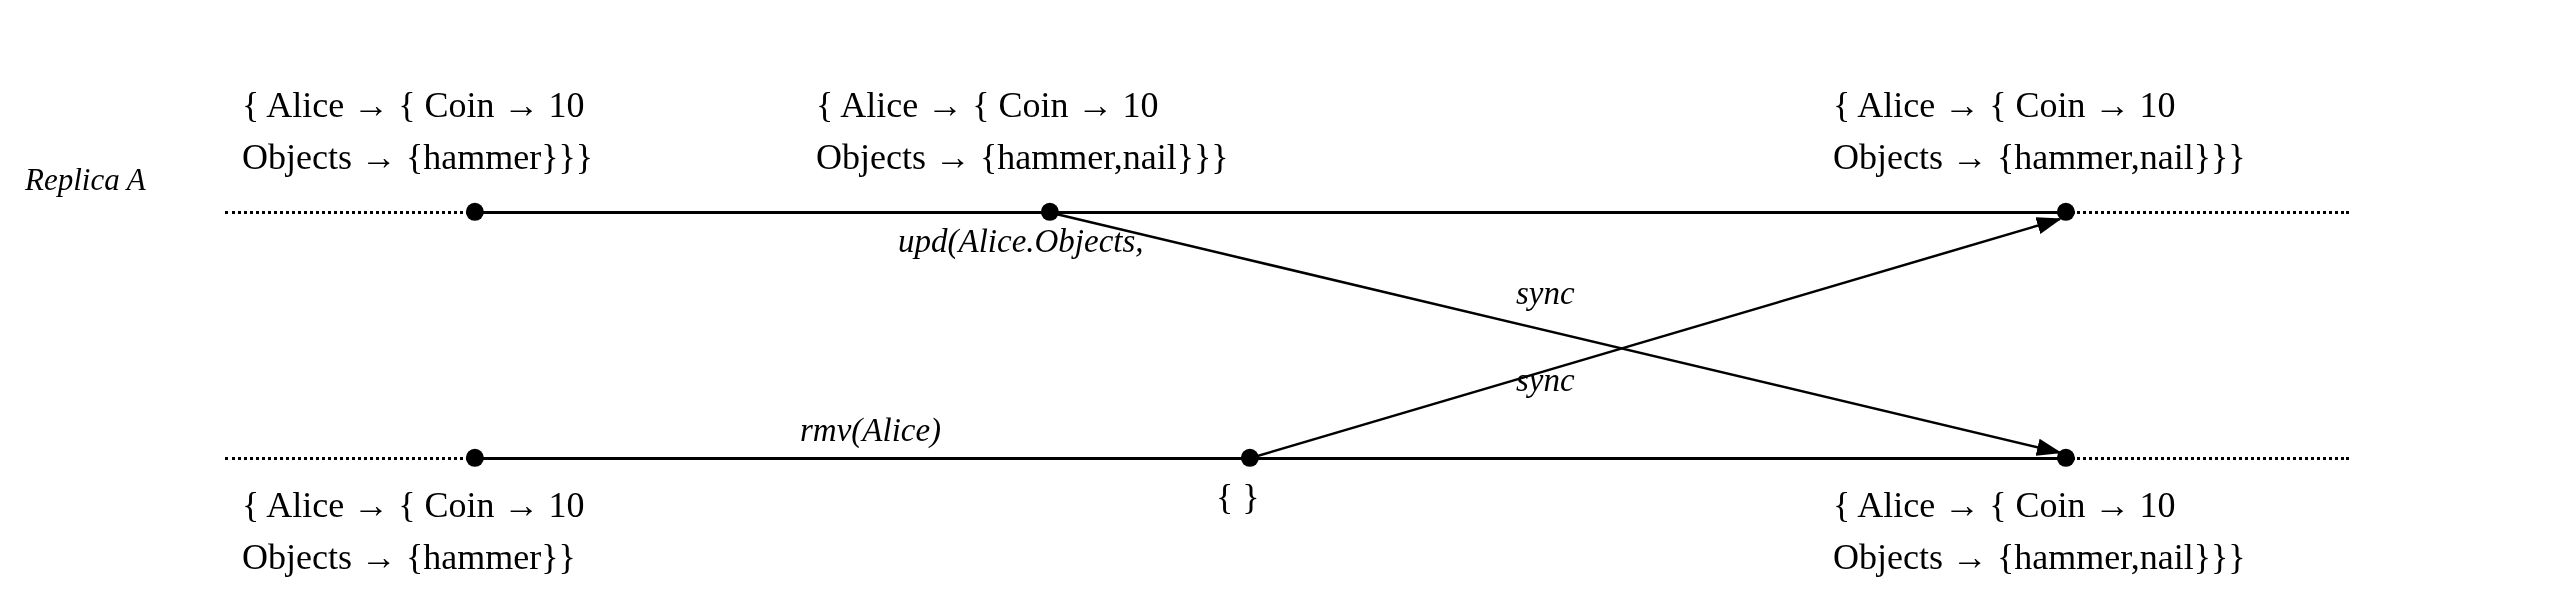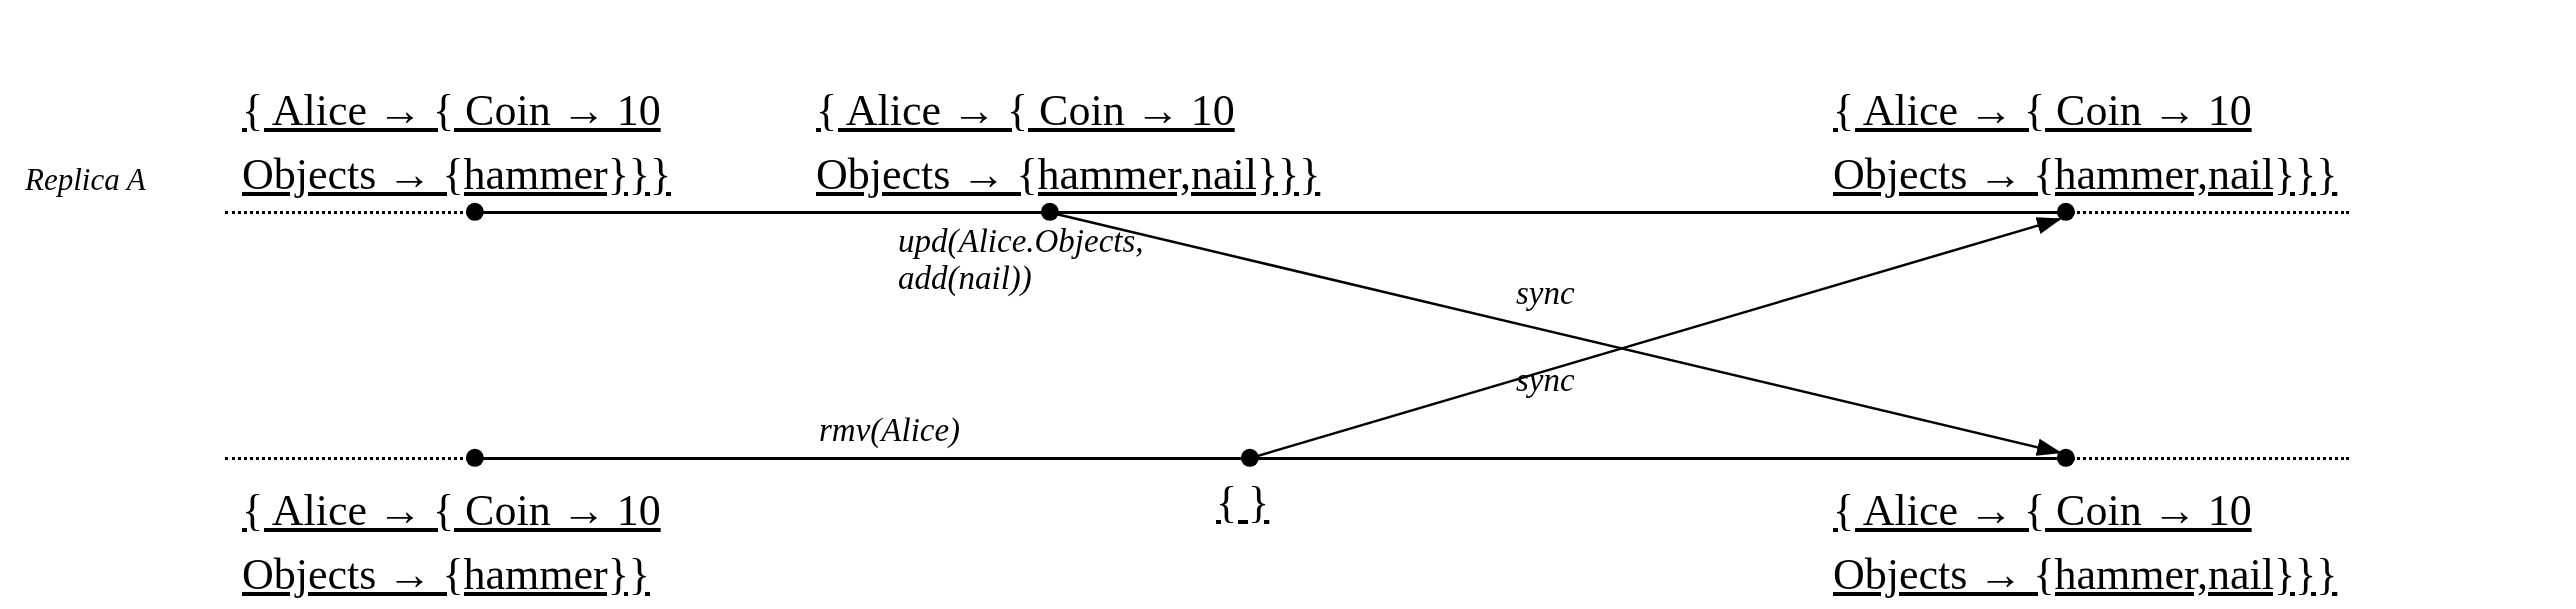--- a/index.html
+++ b/index.html
@@ -16,24 +16,23 @@
       width: 2576px;
       height: 610px;
     }
     .label-replica {
       position: absolute;
       font-style: italic;
       font-size: 31px;
     }
     .state-label {
       position: absolute;
-      font-size: 44px;
+      font-size: 36px;
       line-height: 1.45;
       white-space: nowrap;
-      text-decoration: underline;
     }
     .timeline {
       position: absolute;
       height: 3.3px;
       background: #000;
     }
     .dot {
       position: absolute;
       width: 18.3px;
       height: 18.3px;
@@ -106,24 +105,23 @@
     <div>{ }</div>
   </div>
 
   <div class="state-label" style="left: 1833px; top: 479px;">
     <div>{ Alice → { Coin → 10</div>
     <div>Objects → {hammer,nail}}}</div>
   </div>
 
   <div class="msg-label" style="left: 898px; top: 223px;">
     <div>upd(Alice.Objects,</div>
-    <div>add(nail))</div>
   </div>
 
-  <div class="msg-label" style="left: 819px; top: 412px;">rmv(Alice)</div>
+  <div class="msg-label" style="left: 800px; top: 412px;">rmv(Alice)</div>
 
   <div class="msg-label" style="left: 1516px; top: 275px; font-style: italic;">sync</div>
   <div class="msg-label" style="left: 1516px; top: 362px; font-style: italic;">sync</div>
 
   <svg class="arrows" viewBox="0 0 3092 732" width="2576" height="610">
     <defs>
       <marker id="arrowhead" markerWidth="10" markerHeight="7" refX="9" refY="3.5" orient="auto">
         <polygon points="0 0, 10 3.5, 0 7" fill="#000"></polygon>
       </marker>
     </defs>

